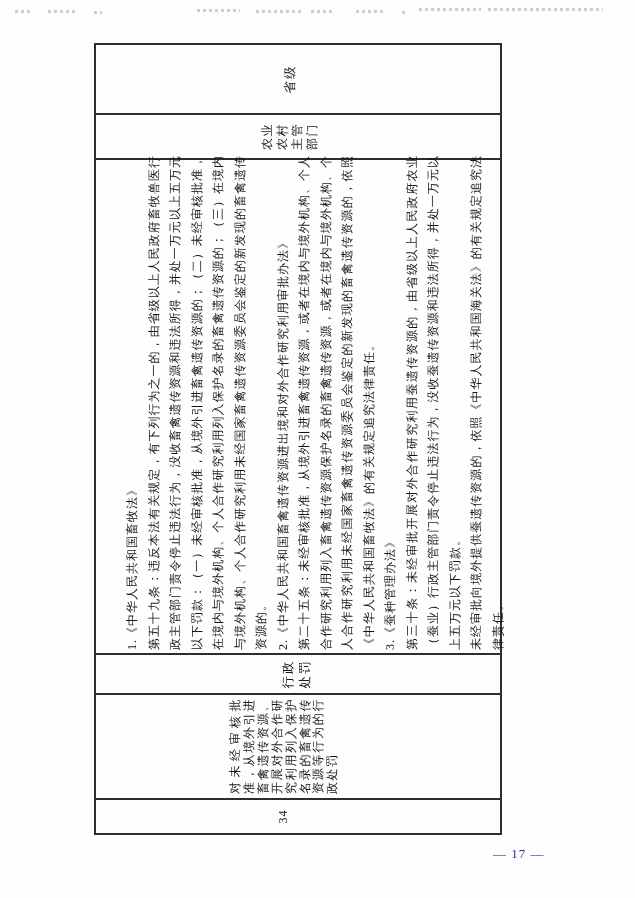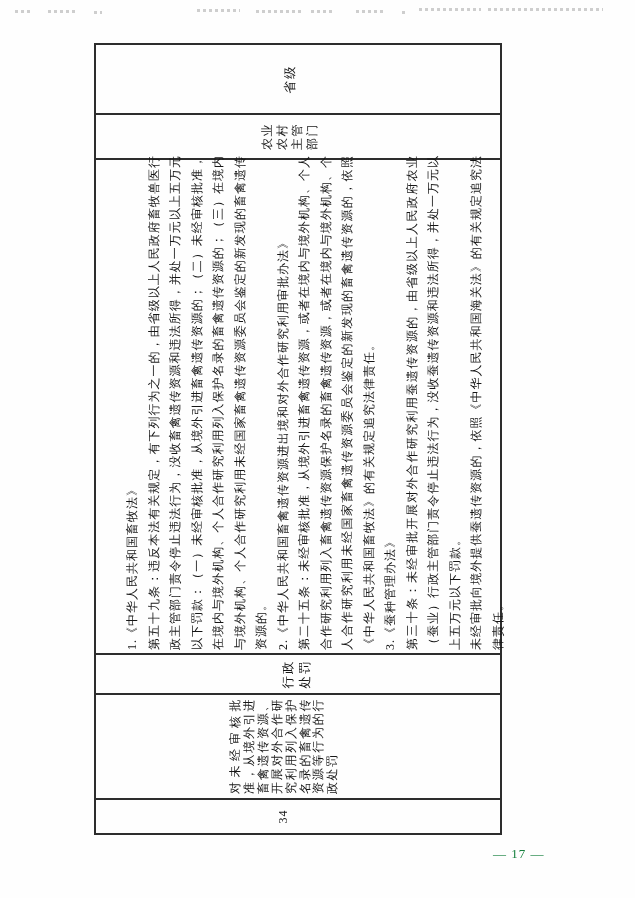--- a/index.html
+++ b/index.html
@@ -76,21 +76,21 @@
     text-align:center;
   }
   .level-text{
     position:absolute;left:0;right:0;top:186px;
     text-align:center;
     font-size:12.5px;letter-spacing:2px;
   }
   .page-number{
     position:absolute;left:493px;top:846px;
     font-size:13px;letter-spacing:1px;
-    color:#15803d;
+    color:#4c1d95;
     white-space:nowrap;
   }
 </style>
 </head>
 <body>
 
 <div class="page">
 
   <div class="noise" style="left:15px;top:10px;width:16px"></div>
   <div class="noise" style="left:48px;top:10px;width:30px"></div>

